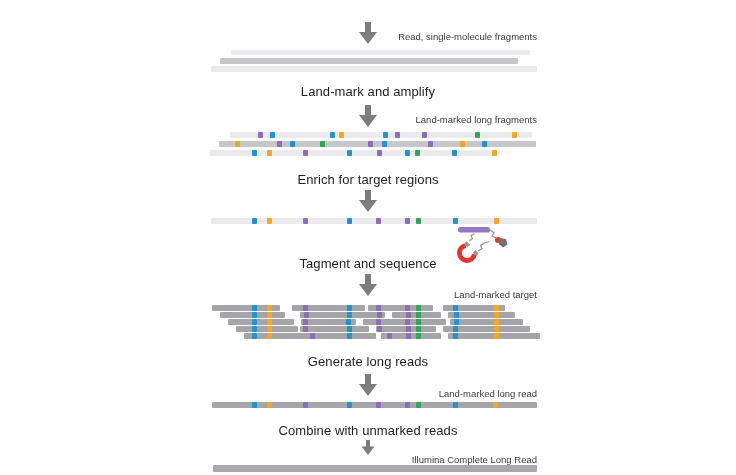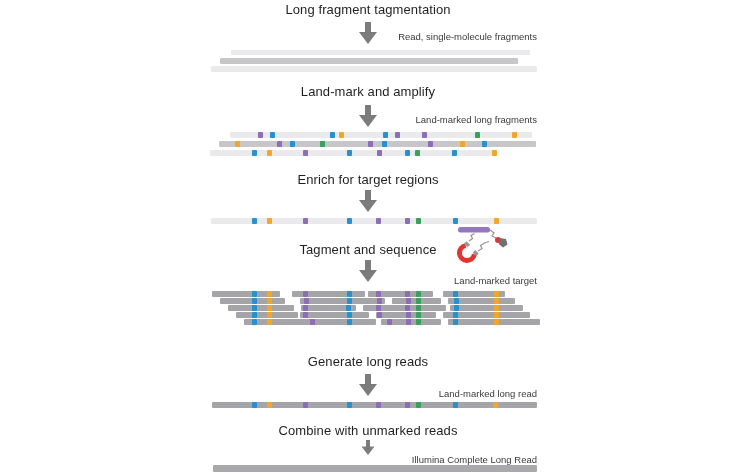--- a/index.html
+++ b/index.html
@@ -15,21 +15,20 @@
   .bar{position:absolute;border-radius:1px}
   .mark{position:absolute;top:0;width:5px;border-radius:1px}
   .probe-icon{position:absolute;left:245px;top:53px}
 </style>
 </head>
 <body>
 
 <div class="stage">
 
   <section class="step" style="top:2px;height:76px">
-    <div class="title">Long fragment tagmentation</div>
     <svg class="arrow" style="top:20px" width="18" height="22" viewBox="0 0 18 22">
       <rect x="6" y="0" width="6" height="11" fill="#7c7c7f"></rect>
         <polygon points="0,10 18,10 9,22" fill="#7c7c7f"></polygon>
     </svg>
     <div class="rlabel" style="top:29px">Read, single-molecule fragments</div>
     <div class="fig">
         <div class="bar" style="left: 25px; top: 48px; width: 299px; height: 5px; background: rgb(234, 234, 236);"></div>
         <div class="bar" style="left: 14px; top: 56px; width: 298px; height: 6px; background: rgb(199, 199, 202);"></div>
         <div class="bar" style="left: 5px; top: 64px; width: 326px; height: 6px; background: rgb(234, 234, 236);"></div>
       </div>
@@ -104,21 +103,21 @@
           <div class="mark" style="left: 137px; height: 6px; background: rgb(34, 147, 210);"></div>
           <div class="mark" style="left: 167px; height: 6px; background: rgb(141, 108, 187);"></div>
           <div class="mark" style="left: 195px; height: 6px; background: rgb(34, 147, 210);"></div>
           <div class="mark" style="left: 205px; height: 6px; background: rgb(51, 164, 87);"></div>
           <div class="mark" style="left: 242px; height: 6px; background: rgb(34, 147, 210);"></div>
           <div class="mark" style="left: 282px; height: 6px; background: rgb(246, 166, 35);"></div>
         </div>
       </div>
   </section>
 
-  <section class="step" style="top:242px;height:90px">
+  <section class="step" style="top:256px;height:90px">
     <div class="title">Tagment and sequence</div>
     <svg class="arrow" style="top:18px" width="18" height="22" viewBox="0 0 18 22">
       <rect x="6" y="0" width="6" height="11" fill="#7c7c7f"></rect>
         <polygon points="0,10 18,10 9,22" fill="#7c7c7f"></polygon>
     </svg>
     <div class="rlabel" style="top:33px">Land-marked target</div>
     <div class="fig">
         <div class="bar" style="left: 6px; top: 49px; width: 68px; height: 6px; background: rgb(165, 165, 169);"></div>
         <div class="bar" style="left: 86px; top: 49px; width: 73px; height: 6px; background: rgb(165, 165, 169);"></div>
         <div class="bar" style="left: 162px; top: 49px; width: 65px; height: 6px; background: rgb(165, 165, 169);"></div>

